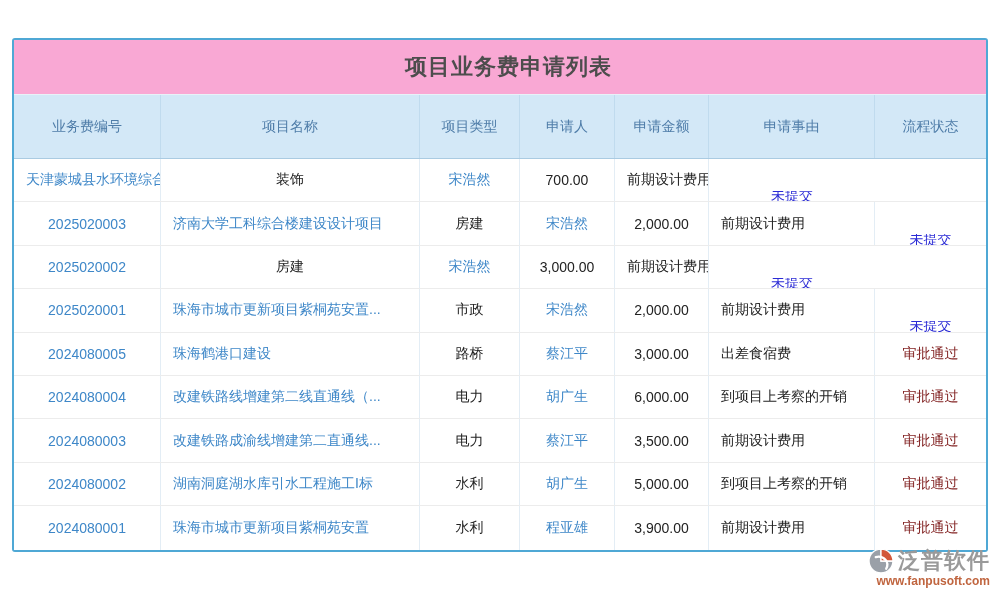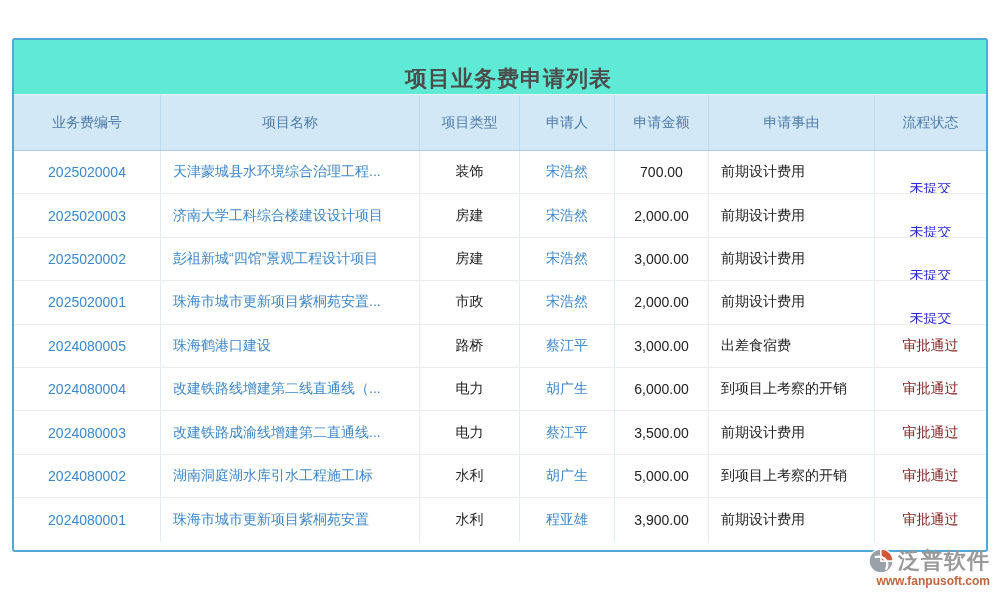--- a/index.html
+++ b/index.html
@@ -5,31 +5,31 @@
   * { margin:0; padding:0; box-sizing:border-box; }
   html,body { width:1000px; height:600px; background:#ffffff; overflow:hidden;
               font-family:"Liberation Sans","DejaVu Sans",sans-serif; }
 
   .panel {
     position:absolute; left:12px; top:38px; width:976px; height:514px;
     border:2px solid #4fa8d5; border-radius:3px; background:#ffffff;
   }
 
   .title-bar {
-    height:55px; display:flex; align-items:flex-end; justify-content:center;
-    background:#5eead4; border-bottom:1px solid #e8f2f8;padding-left:17px;
+    height:55px; display:flex; align-items:center; justify-content:center;
+    background:#f9a8d4; border-bottom:1px solid #e8f2f8;padding-left:17px;
   }
   .title-bar .title { font-size:22px; font-weight:bold; color:#4d4d4d; letter-spacing:1px; }
 
   .grid-row {
     display:grid;
     grid-template-columns:147px 259px 100px 95px 94px 166px 111px;
   }
 
-  .thead { background:#d3e8f7; height:56px; }
+  .thead { background:#d3e8f7; height:64px; }
   .thead .cell {
     display:flex; align-items:center; justify-content:center;
     font-size:14px; color:#4e7ca8; border-right:1px solid #c0dbee;
   }
   .thead .cell:last-child { border-right:none; }
   .thead { border-bottom:1px solid #aacbe2; }
 
   .tbody .row { height:43.4px; background:#ffffff; border-bottom:1px solid #ececec; }
   .tbody .row:last-child { border-bottom:none; }
   .cell {
@@ -68,42 +68,40 @@
     <div class="cell">项目名称</div>
     <div class="cell">项目类型</div>
     <div class="cell">申请人</div>
     <div class="cell">申请金额</div>
     <div class="cell">申请事由</div>
     <div class="cell">流程状态</div>
   </div>
 
   <div class="tbody">
   <div class="grid-row row">
-    <div class="cell link">2025020004</div>
     <div class="cell link left">天津蒙城县水环境综合治理工程...</div>
     <div class="cell">装饰</div>
     <div class="cell link">宋浩然</div>
     <div class="cell">700.00</div>
     <div class="cell left">前期设计费用</div>
     <div class="cell status pending">未提交</div>
   </div>
 
   <div class="grid-row row">
     <div class="cell link">2025020003</div>
     <div class="cell link left">济南大学工科综合楼建设设计项目</div>
     <div class="cell">房建</div>
     <div class="cell link">宋浩然</div>
     <div class="cell">2,000.00</div>
     <div class="cell left">前期设计费用</div>
     <div class="cell status pending">未提交</div>
   </div>
 
   <div class="grid-row row">
     <div class="cell link">2025020002</div>
-    <div class="cell link left">彭祖新城“四馆”景观工程设计项目</div>
     <div class="cell">房建</div>
     <div class="cell link">宋浩然</div>
     <div class="cell">3,000.00</div>
     <div class="cell left">前期设计费用</div>
     <div class="cell status pending">未提交</div>
   </div>
 
   <div class="grid-row row">
     <div class="cell link">2025020001</div>
     <div class="cell link left">珠海市城市更新项目紫桐苑安置...</div>

